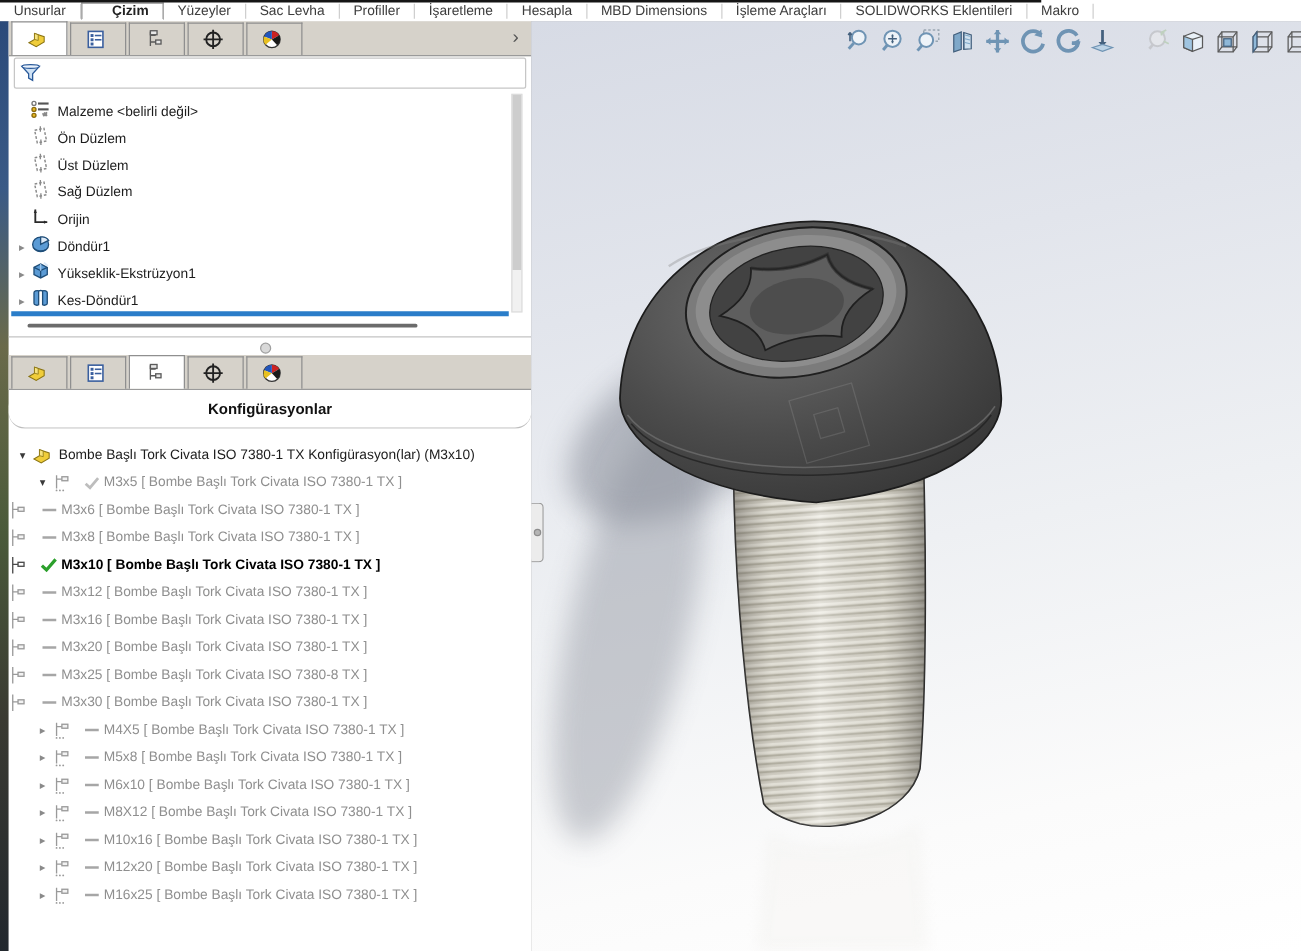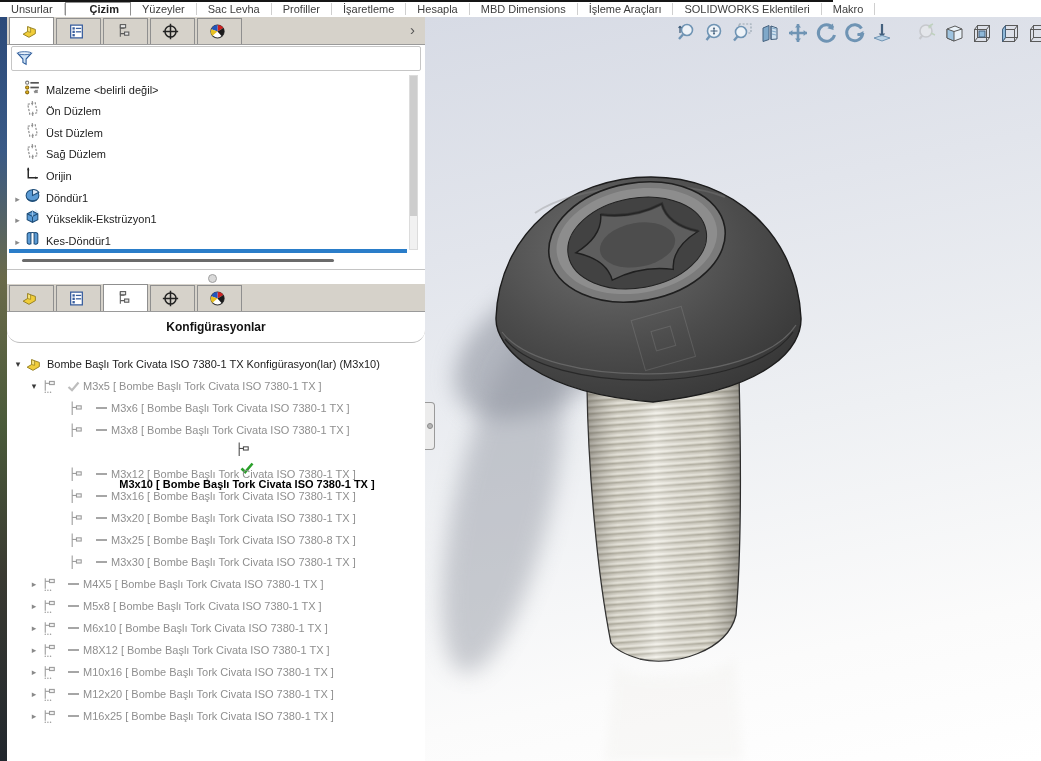--- a/index.html
+++ b/index.html
@@ -52,22 +52,22 @@
     align-items:center;justify-content:center;font-size:12px;font-weight:bold;color:#111;
     border-bottom:1px solid #bdbdbd;background:#fff;border-radius:13px;}
 
   .cfg-tree{position:absolute;left:0;top:336px;width:418px;}
   .cfg-row{height:22px;display:flex;align-items:center;font-size:11px;color:#8f8f8f;white-space:nowrap;}
   .cfg-row .arrow{width:14px;font-size:9px;text-align:center;flex:0 0 14px;color:#8a8a8a;}
   .cfg-row .arrow.dark{color:#3a3a3a;}
   .cfg-row .mark{width:20px;flex:0 0 20px;display:flex;align-items:center;justify-content:center;}
   .cfg-row.root{color:#1c1c1c;padding-left:4px;}
   .cfg-row.lvl1{padding-left:20px;}
-  .cfg-row.lvl2{padding-left:62px;}
-  .cfg-row.active{color:#000;font-weight:bold;flex-direction:column;}
+  .cfg-row.lvl2{}
+  .cfg-row.active{color:#000;font-weight:bold;}
   .dash{width:11px;height:2px;background:#a6a6a6;}
 
   
   .viewport{position:absolute;left:425px;top:17px;width:616px;height:744px;overflow:hidden;
     background:linear-gradient(168deg,#d7dbe5 0%,#e2e5ec 28%,#eef0f3 55%,#fbfbfb 82%,#ffffff 100%);}
   .view-toolbar{position:absolute;top:4px;right:-10px;display:flex;gap:3px;}
   .vt-icon{width:25px;height:24px;display:flex;align-items:center;justify-content:center;}
   .vt-gap{width:14px;}
   .model-svg{position:absolute;left:0;top:0;}
 

